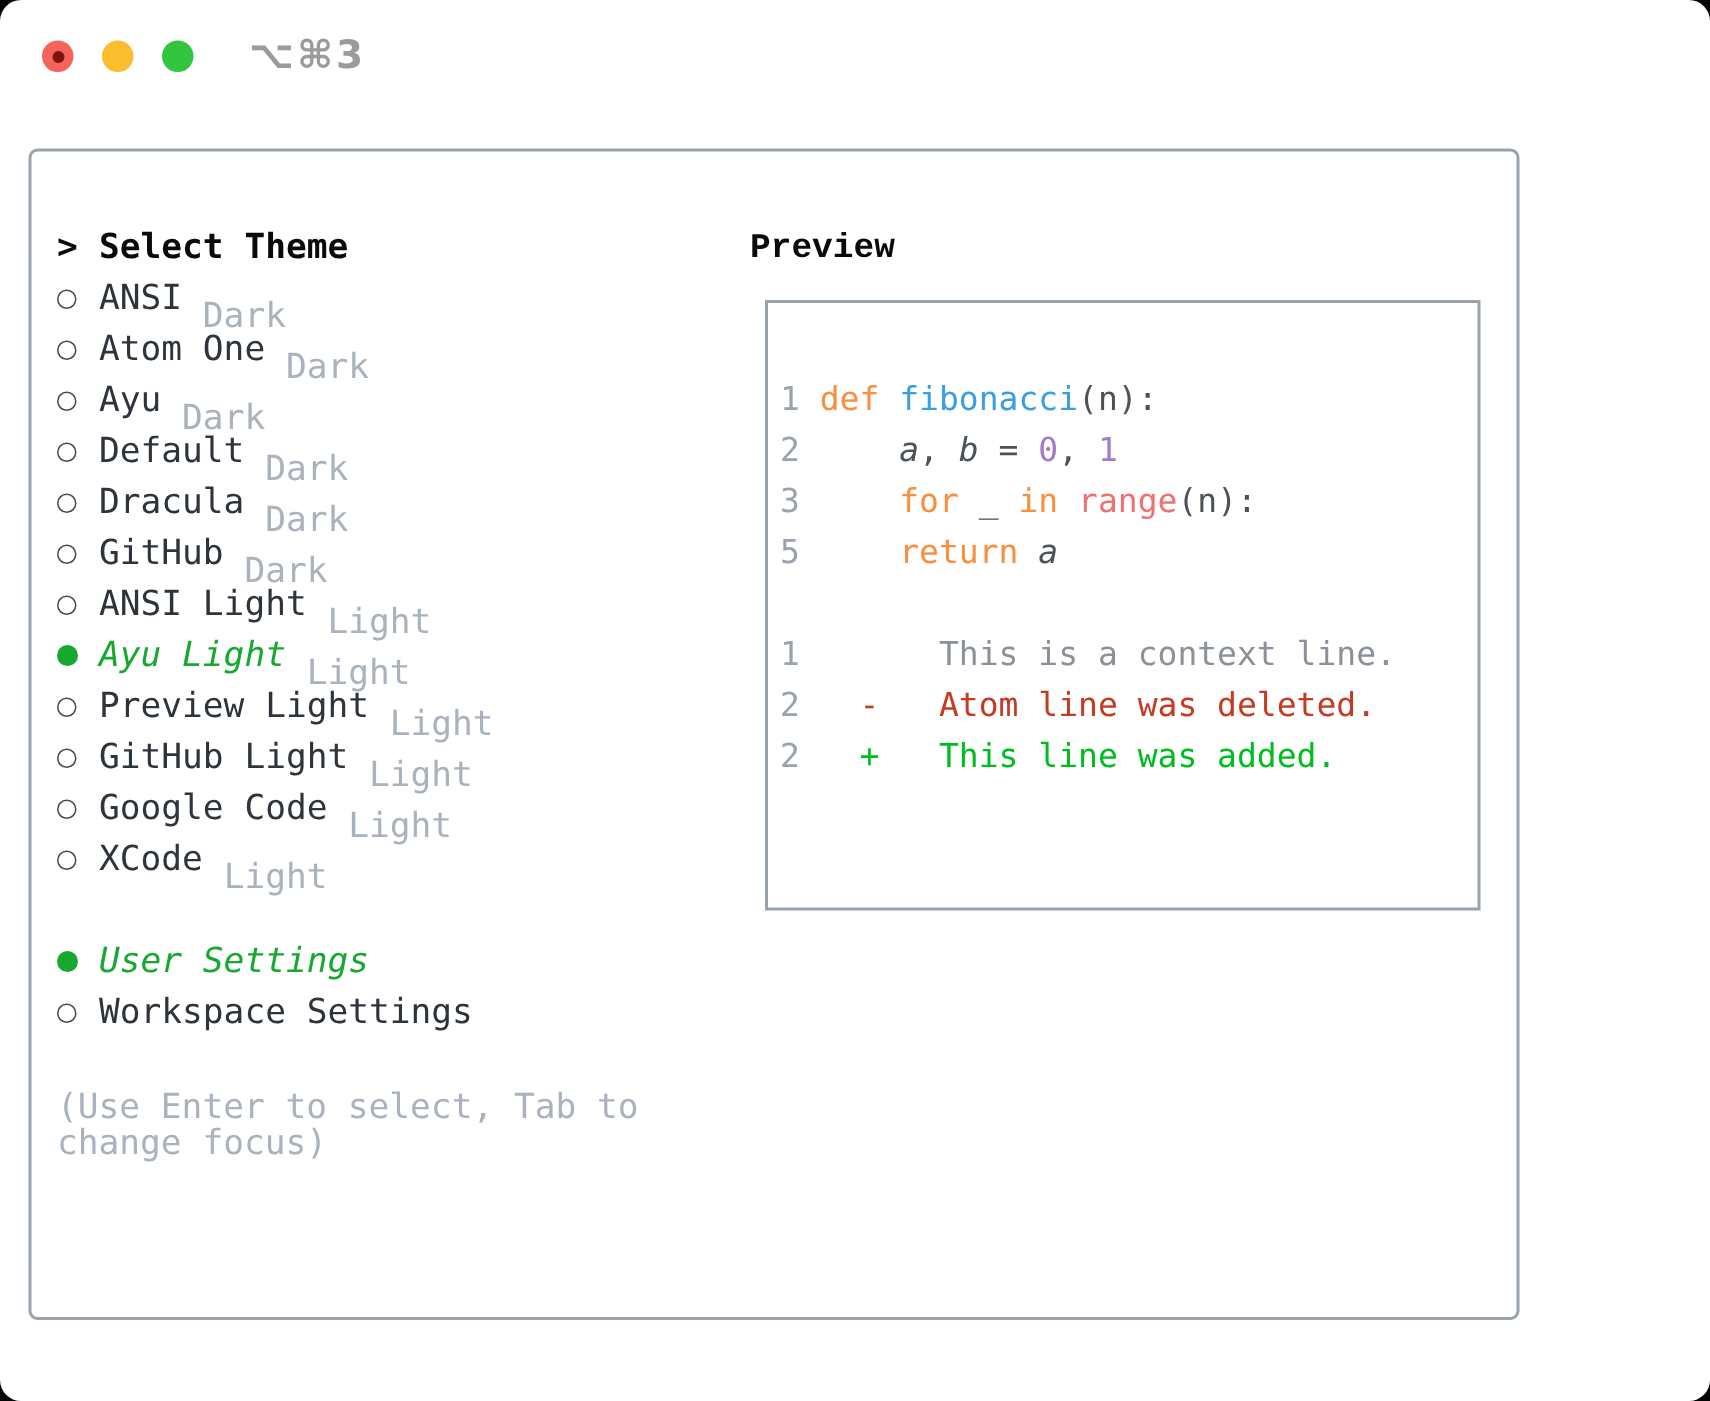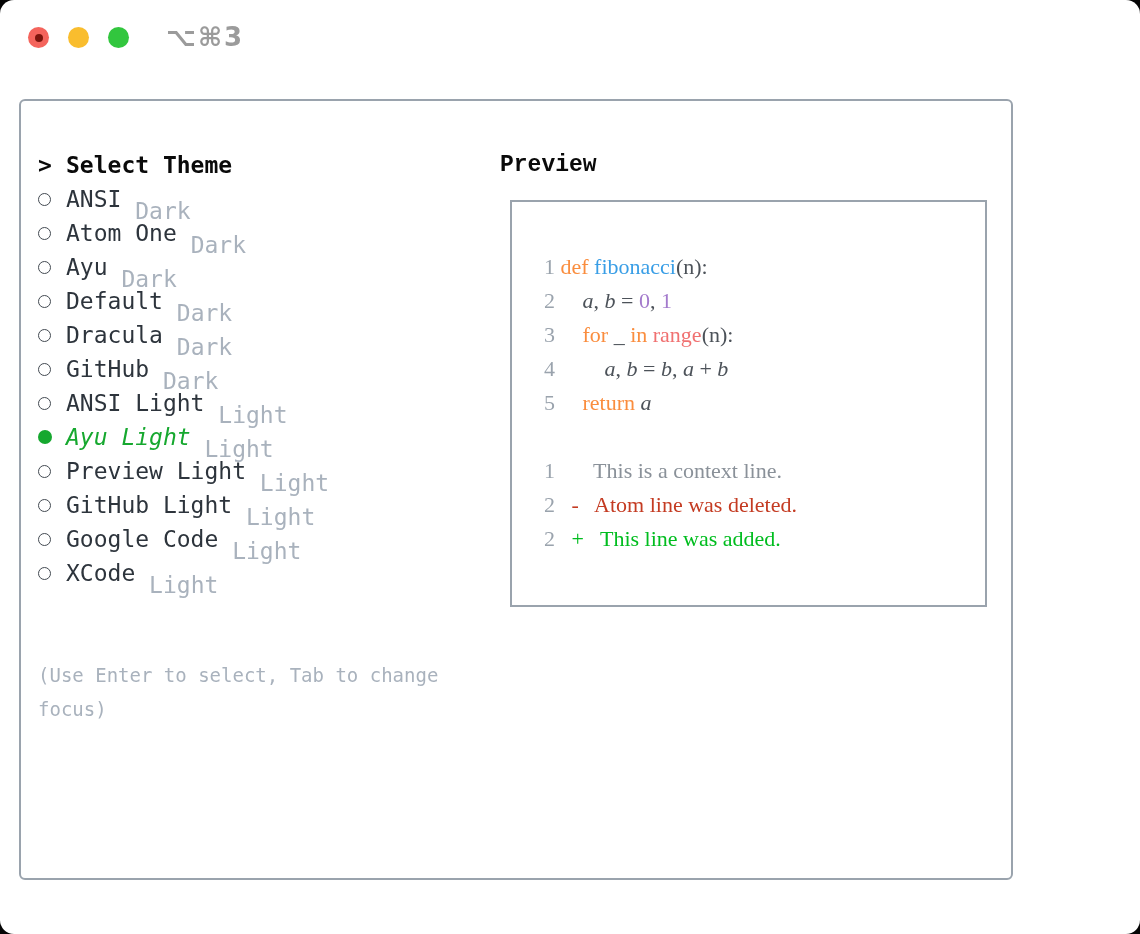--- a/index.html
+++ b/index.html
@@ -33,32 +33,32 @@
   .mk .caret{font-weight:bold;color:var(--header_black);}
   .radio{width:13px;height:13px;border:1.5px solid #434a52;border-radius:50%;box-sizing:border-box;}
   .radio.sel{width:14px;height:14px;border:none;background:var(--accent_green);}
   .hdr{font-weight:bold;color:var(--header_black);}
   .subhdr{color:var(--header_black);}
   .name{color:var(--list_text);}
   .name.sel{color:var(--accent_green);font-style:italic;}
   .sfx{color:var(--muted_gray);margin-left:1ch;margin-top:24px;}
   .spacer{height:34px;}
   .hint{
-    width:412px;font-size:19px;line-height:34px;color:var(--muted_gray);
+    width:412px;font-size:23px;line-height:24px;color:var(--muted_gray);
     white-space:normal;word-break:normal;
   }
   
   .preview-header{
     position:absolute;left:479px;top:47px;height:34px;line-height:34px;
     font-size:23px;font-weight:bold;color:var(--header_black);font-family:Liberation Mono, monospace;
   }
   .preview-box{
     position:absolute;left:489px;top:99px;width:477px;height:407px;
     border:2px solid var(--border_gray);background:#fff;box-sizing:border-box;
-    padding:48px 0 0 32px;overflow:hidden;font-family:Liberation Serif, serif;
+    padding:48px 0 0 8px;overflow:hidden;
   }
   .cline{height:34px;line-height:34px;white-space:pre;font-size:22px;}
   .ln{color:var(--line_number);}
   .tok-kw{color:var(--keyword_orange);}
   .tok-fn{color:var(--function_blue);}
   .tok-num{color:var(--number_purple);}
   .tok-call{color:var(--call_coral);}
   .tok-pl{color:var(--code_plain);}
   .tok-var{color:var(--code_plain);font-style:italic;}
   .tok-ctx{color:var(--context_gray);}
@@ -99,34 +99,37 @@
             <div class="row"><span class="mk"><span class="radio sel"></span></span><span class="name sel">Ayu Light</span><span class="sfx">Light</span></div>
             <div class="row"><span class="mk"><span class="radio"></span></span><span class="name">Preview Light</span><span class="sfx">Light</span></div>
             <div class="row"><span class="mk"><span class="radio"></span></span><span class="name">GitHub Light</span><span class="sfx">Light</span></div>
             <div class="row"><span class="mk"><span class="radio"></span></span><span class="name">Google Code</span><span class="sfx">Light</span></div>
             <div class="row"><span class="mk"><span class="radio"></span></span><span class="name">XCode</span><span class="sfx">Light</span></div>
           </div>
 
         <div class="spacer"></div>
 
 
+        <div id="apply-list">
+            <div class="row"><span class="mk"><span class="radio sel"></span></span><span class="name sel">User Settings</span></div>
+            <div class="row"><span class="mk"><span class="radio"></span></span><span class="name">Workspace Settings</span></div>
+          </div>
 
         <div class="spacer"></div>
 
         <div class="hint">(Use Enter to select, Tab to change focus)</div>
       </div>
 
       <div class="preview-header">Preview</div>
 
       <div class="preview-box">
         <div id="preview-lines">
             <div class="cline"><span class="ln">1 </span><span class="tok-kw">def</span><span class="tok-pl"> </span><span class="tok-fn">fibonacci</span><span class="tok-pl">(n):</span></div>
             <div class="cline"><span class="ln">2 </span><span class="tok-pl">    </span><span class="tok-var">a</span><span class="tok-pl">, </span><span class="tok-var">b</span><span class="tok-pl"> = </span><span class="tok-num">0</span><span class="tok-pl">, </span><span class="tok-num">1</span></div>
             <div class="cline"><span class="ln">3 </span><span class="tok-pl">    </span><span class="tok-kw">for</span><span class="tok-pl"> _ </span><span class="tok-kw">in</span><span class="tok-pl"> </span><span class="tok-call">range</span><span class="tok-pl">(n):</span></div>
-            <div class="cline"><span class="ln">4 </span><span class="tok-pl">        </span><span class="tok-var">a</span><span class="tok-pl">, </span><span class="tok-var">b</span><span class="tok-pl"> = </span><span class="tok-var">b</span><span class="tok-pl">, </span><span class="tok-var">a</span><span class="tok-pl"> + </span><span class="tok-var">b</span></div>
             <div class="cline"><span class="ln">5 </span><span class="tok-pl">    </span><span class="tok-kw">return</span><span class="tok-pl"> </span><span class="tok-var">a</span></div>
             <div class="cline"><span class="ln">  </span></div>
             <div class="cline"><span class="ln">1 </span><span class="tok-pl">      </span><span class="tok-ctx">This is a context line.</span></div>
             <div class="cline"><span class="ln">2 </span><span class="tok-pl">  </span><span class="tok-del">-   Atom line was deleted.</span></div>
             <div class="cline"><span class="ln">2 </span><span class="tok-pl">  </span><span class="tok-add">+   This line was added.</span></div>
           </div>
       </div>
 
     </div>
   </div>

